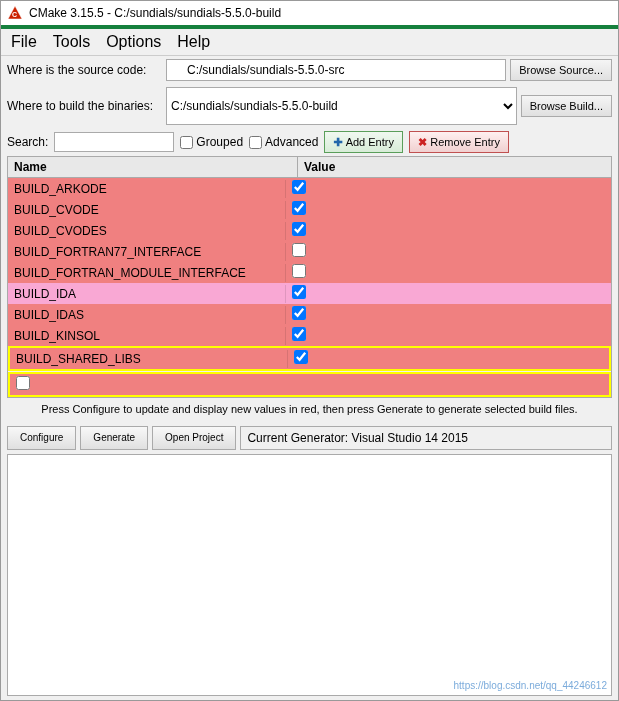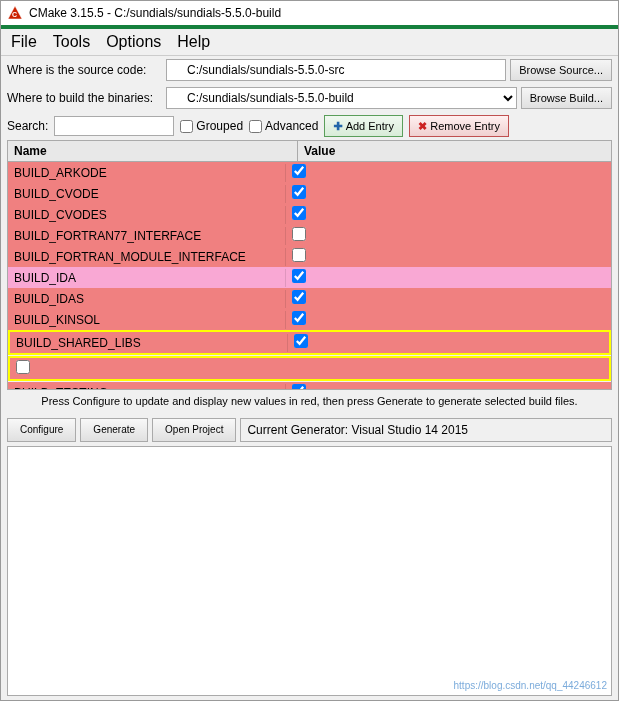--- a/index.html
+++ b/index.html
@@ -219,25 +219,25 @@
     .plus-icon {
       color: #2266aa;
       font-weight: bold;
     }
     .x-icon {
       color: #cc2222;
       font-weight: bold;
     }
     .select-build {
       flex: 1;
-      height: 22px;
+      height: 38px;
       font-size: 12px;
       border: 1px solid #aaa;
       background: white;
-      padding: 0 16px;
+      padding: 0 0;
       appearance: auto;
     }
   </style>
 </head>
 <body>
 
 <div class="window">
 
   <div class="title-bar">
     <svg class="cmake-logo" viewBox="0 0 16 16">

